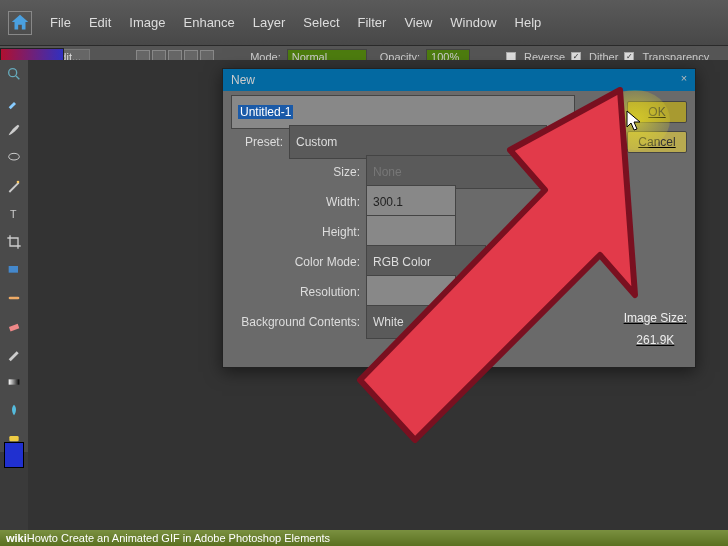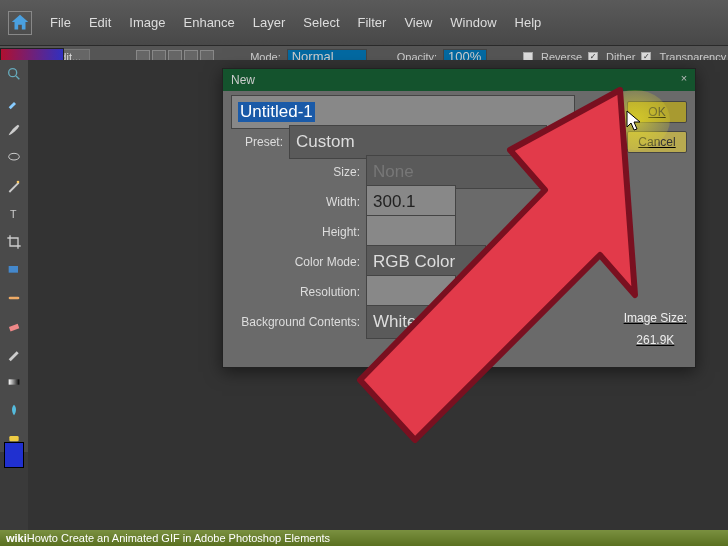--- a/index.html
+++ b/index.html
@@ -8,39 +8,39 @@
 .topbar { height: 46px; background: linear-gradient(#5a5a5a, #484848); display: flex; align-items: center; padding: 0 8px; gap: 4px; border-bottom: 1px solid #2a2a2a; }
 .home-box { width: 24px; height: 24px; border: 1px solid #888; display: flex; align-items: center; justify-content: center; margin-right: 4px; }
 .menu { display: flex; gap: 18px; padding-left: 10px; }
 .menu span { color: #ddd; font-size: 13px; }
 
 .optionbar { height: 22px; background: #555; display: flex; align-items: center; padding: 0 8px; font-size: 11px; color: #ccc; gap: 6px; border-bottom: 1px solid #333; position: relative; }
 .gradient-preview { width: 64px; height: 16px; background: linear-gradient(to right, #b01030, #3030c0); border: 1px solid #222; position: absolute; left: 0; top: 2px; }
 .edit-btn { margin-left: 36px; padding: 1px 8px; border: 1px solid #777; background: #666; color: #ddd; }
 .mode-swatches { display: flex; gap: 2px; margin-left: 40px; }
 .mode-swatches div { width: 14px; height: 14px; border: 1px solid #888; background: #666; }
-.dropdown-small { background: #0369a1; border: 1px solid #444; color: #ccc; padding: 0 4px; height: 16px; font-size: 13px; display: flex; align-items: center; min-width: 60px; }
+.dropdown-small { background: #4d7c0f; border: 1px solid #444; color: #ccc; padding: 0 4px; height: 16px; font-size: 11px; display: flex; align-items: center; min-width: 60px; }
 .checkbox { display: flex; align-items: center; gap: 8px; }
 .checkbox .box { width: 10px; height: 10px; border: 1px solid #aaa; background: #ddd; display: flex; align-items: center; justify-content: center; font-size: 8px; color: #333; }
 
 .toolstrip { position: absolute; left: 0; top: 60px; width: 28px; background: #4a4a4a; display: flex; flex-direction: column; align-items: center; padding: 4px 0; gap: 8px; }
 .tool { width: 20px; height: 20px; display: flex; align-items: center; justify-content: center; font-size: 14px; }
 .tool svg { width: 16px; height: 16px; }
 
 .canvas-area { position: absolute; left: 28px; top: 60px; right: 0; bottom: 16px; background: #333; }
 
 .dialog { position: absolute; left: 222px; top: 68px; width: 474px; height: 300px; background: #6a6a6a; border: 1px solid #222; box-shadow: 0 4px 16px rgba(0,0,0,.5); }
-.dialog-title { height: 22px; background: #14532d; color: #ccc; font-size: 12px; display: flex; align-items: center; padding: 0 8px; position: relative; }
+.dialog-title { height: 22px; background: #0369a1; color: #ccc; font-size: 12px; display: flex; align-items: center; padding: 0 8px; position: relative; }
 .dialog-close { position: absolute; right: 4px; top: 3px; width: 14px; height: 14px; font-size: 11px; color: #bbb; text-align: center; }
 .dialog-body { display: flex; }
 .form-col { flex: 1; padding: 10px 8px 10px 8px; }
 .side-col { width: 112px; padding: 10px 8px; display: flex; flex-direction: column; align-items: flex-end; text-decoration: underline; }
 .form-row { display: flex; align-items: center; margin-bottom: 8px; height: 22px; }
 .form-row label { width: 135px; text-align: right; font-size: 12px; color: #ddd; padding-right: 6px; }
-.field { flex: 1; height: 24px; background: #5a5a5a; border: 1px solid #444; color: #ddd; font-size: 17px; padding: 16px 6px; display: flex; align-items: center; }
+.field { flex: 1; height: 24px; background: #5a5a5a; border: 1px solid #444; color: #ddd; font-size: 12px; padding: 16px 6px; display: flex; align-items: center; }
 .field.light { background: #888; color: #222; }
 .selected-text { background: #1a5aa8; color: #fff; padding: 0 2px; }
 .dlg-btn { width: 60px; height: 22px; border: 1px solid #444; background: #a89a30; color: #333; font-size: 12px; display: flex; align-items: center; justify-content: center; margin-bottom: 8px; border-radius: 2px; }
 .dlg-btn.cancel { background: #b8aa50; }
 .image-size { margin-top: 150px; font-size: 12px; color: #eee; text-align: center; }
 .image-size div:last-child { margin-top: 8px; }
 
 .footer { position: absolute; bottom: 0; left: 0; right: 0; height: 16px; background: linear-gradient(#7a9040, #5a7020); color: #fff; font-size: 11px; display: flex; align-items: center; padding: 0 6px; }
 .footer .wiki { font-weight: bold; }
 
@@ -81,21 +81,21 @@
   <div class="edit-btn">Edit...</div>
   <div class="mode-swatches">
     <div></div>
       <div></div>
       <div></div>
       <div></div>
       <div></div>
   </div>
   <span style="margin-left:30px">Mode:</span>
   <div class="dropdown-small" style="min-width:80px">Normal</div>
-  <span style="margin-left:24px">Opacity:</span>
+  <span style="margin-left:7px">Opacity:</span>
   <div class="dropdown-small" style="min-width:44px">100%</div>
   <div class="checkbox" style="margin-left:30px">
       <div class="box"></div>
       <span>Reverse</span>
     </div>
   <div class="checkbox">
       <div class="box">✓</div>
       <span>Dither</span>
     </div>
   <div class="checkbox">

